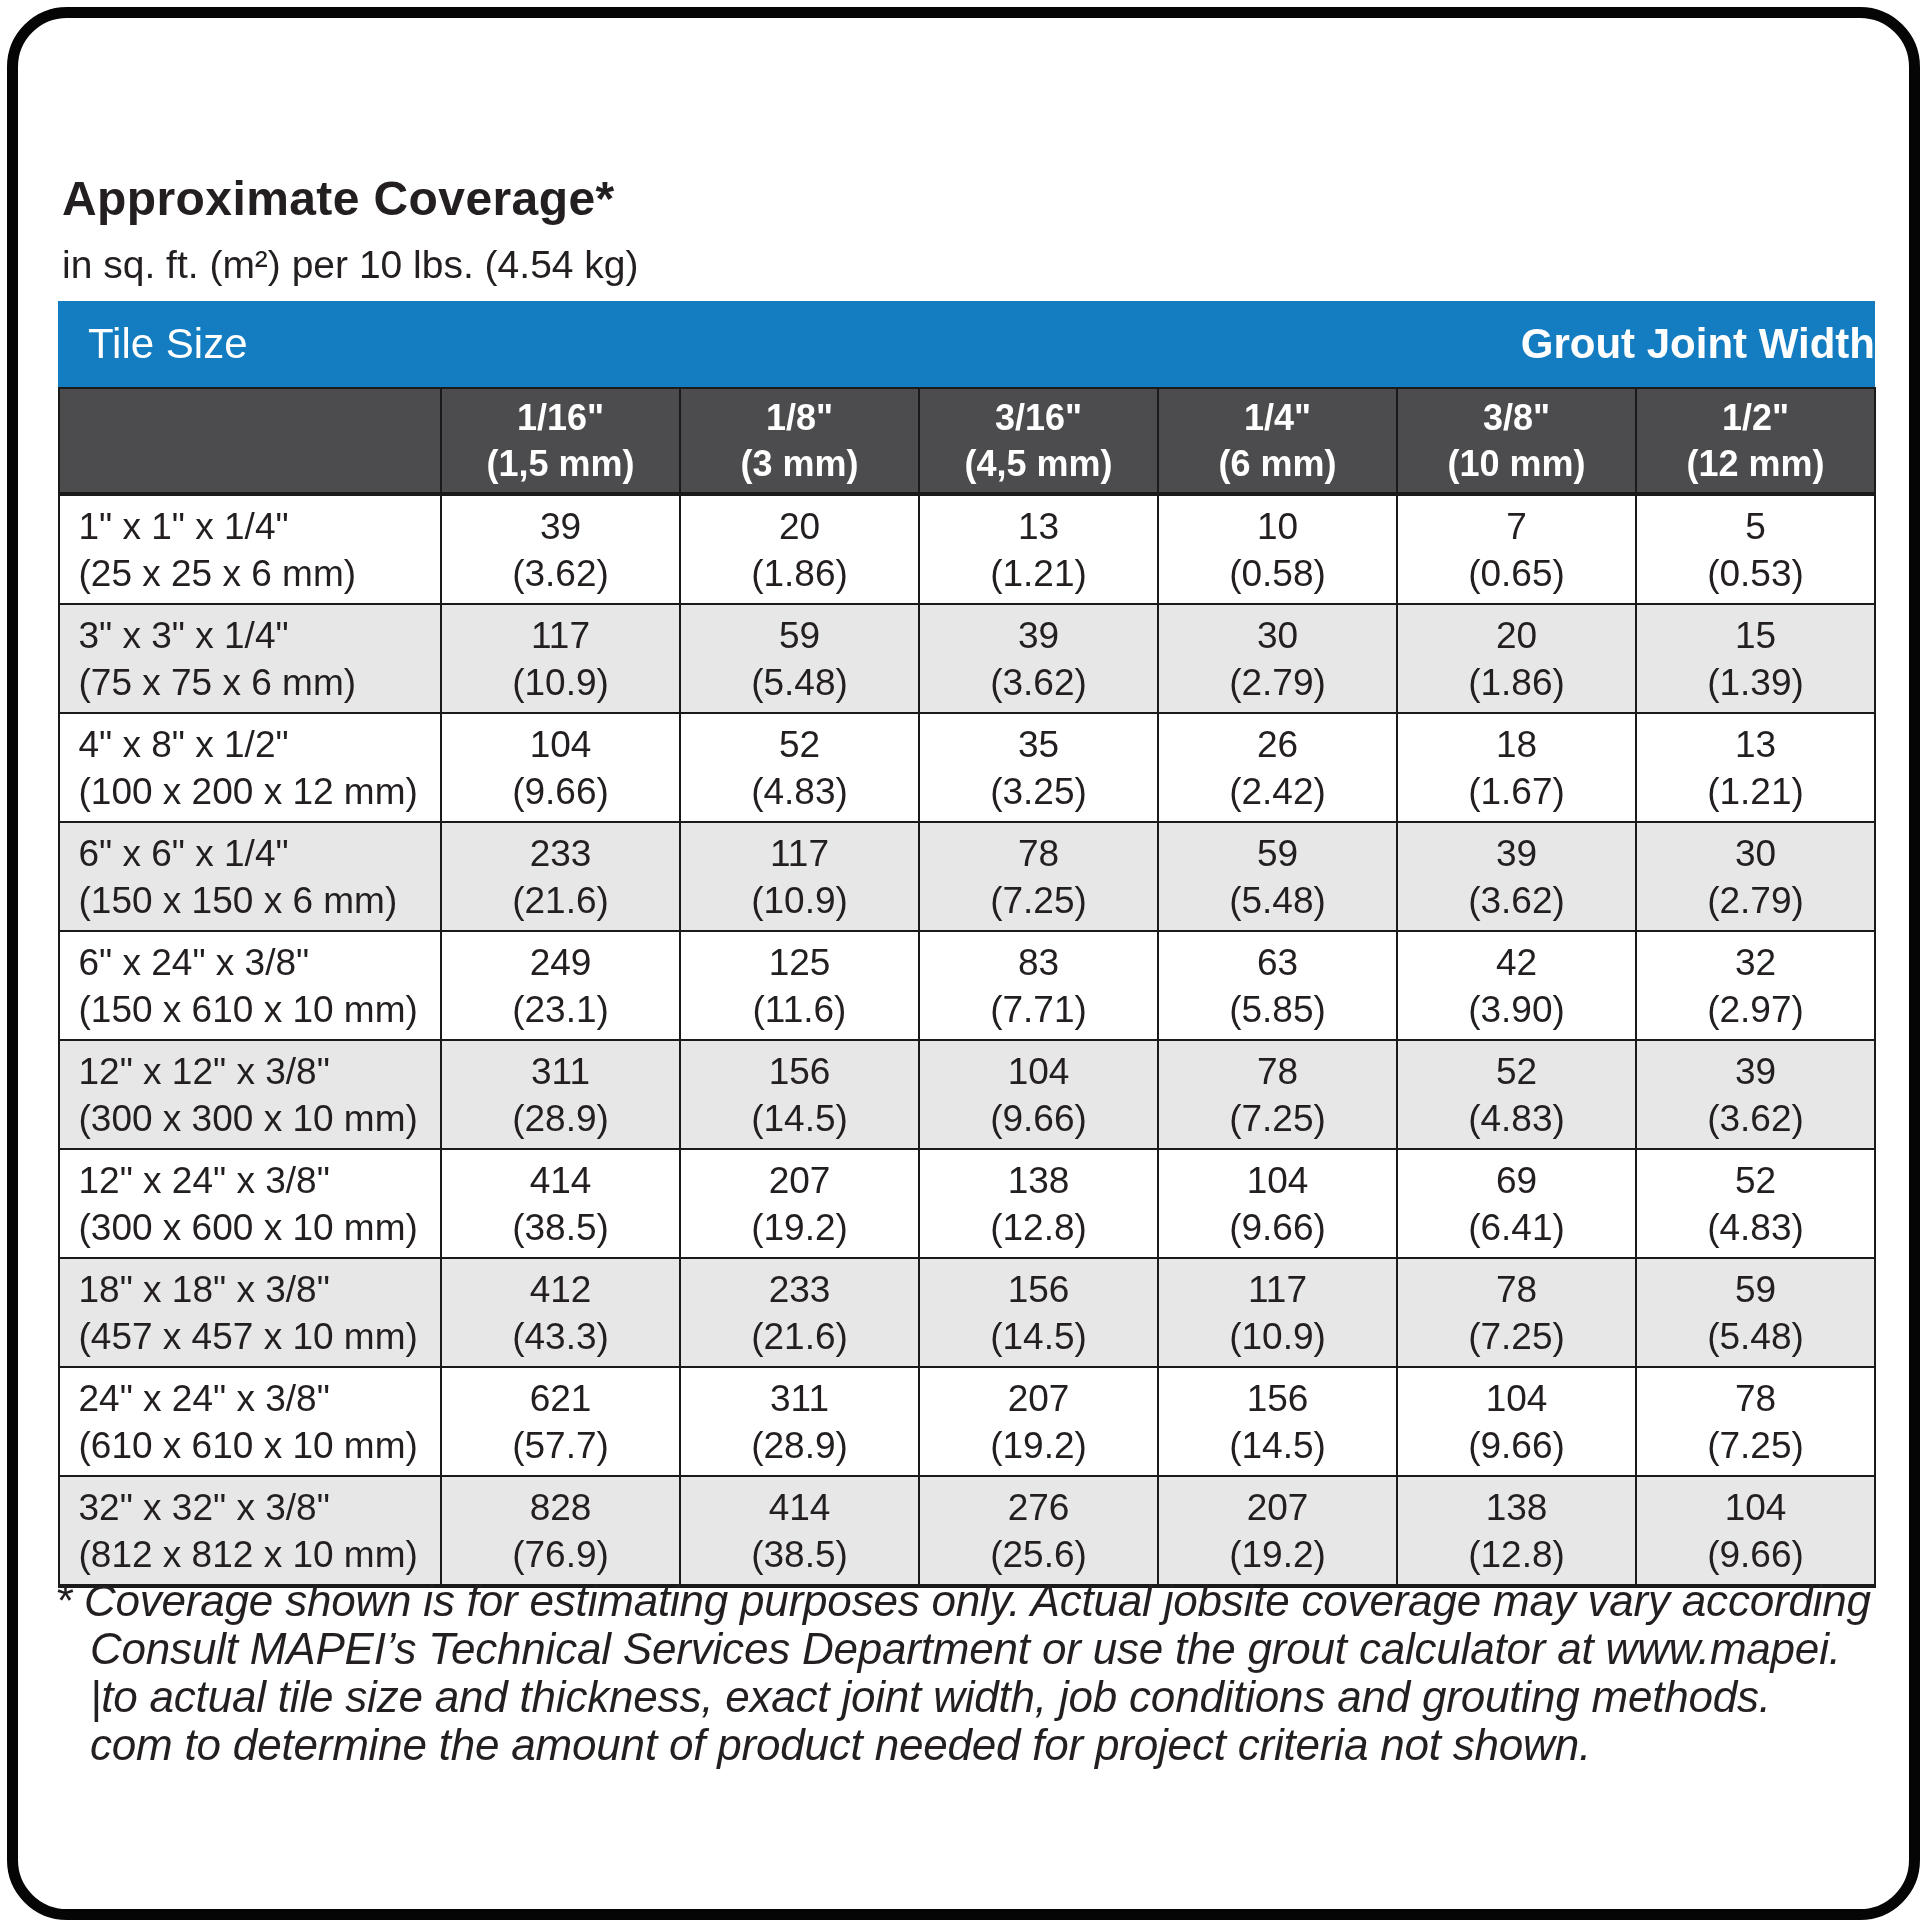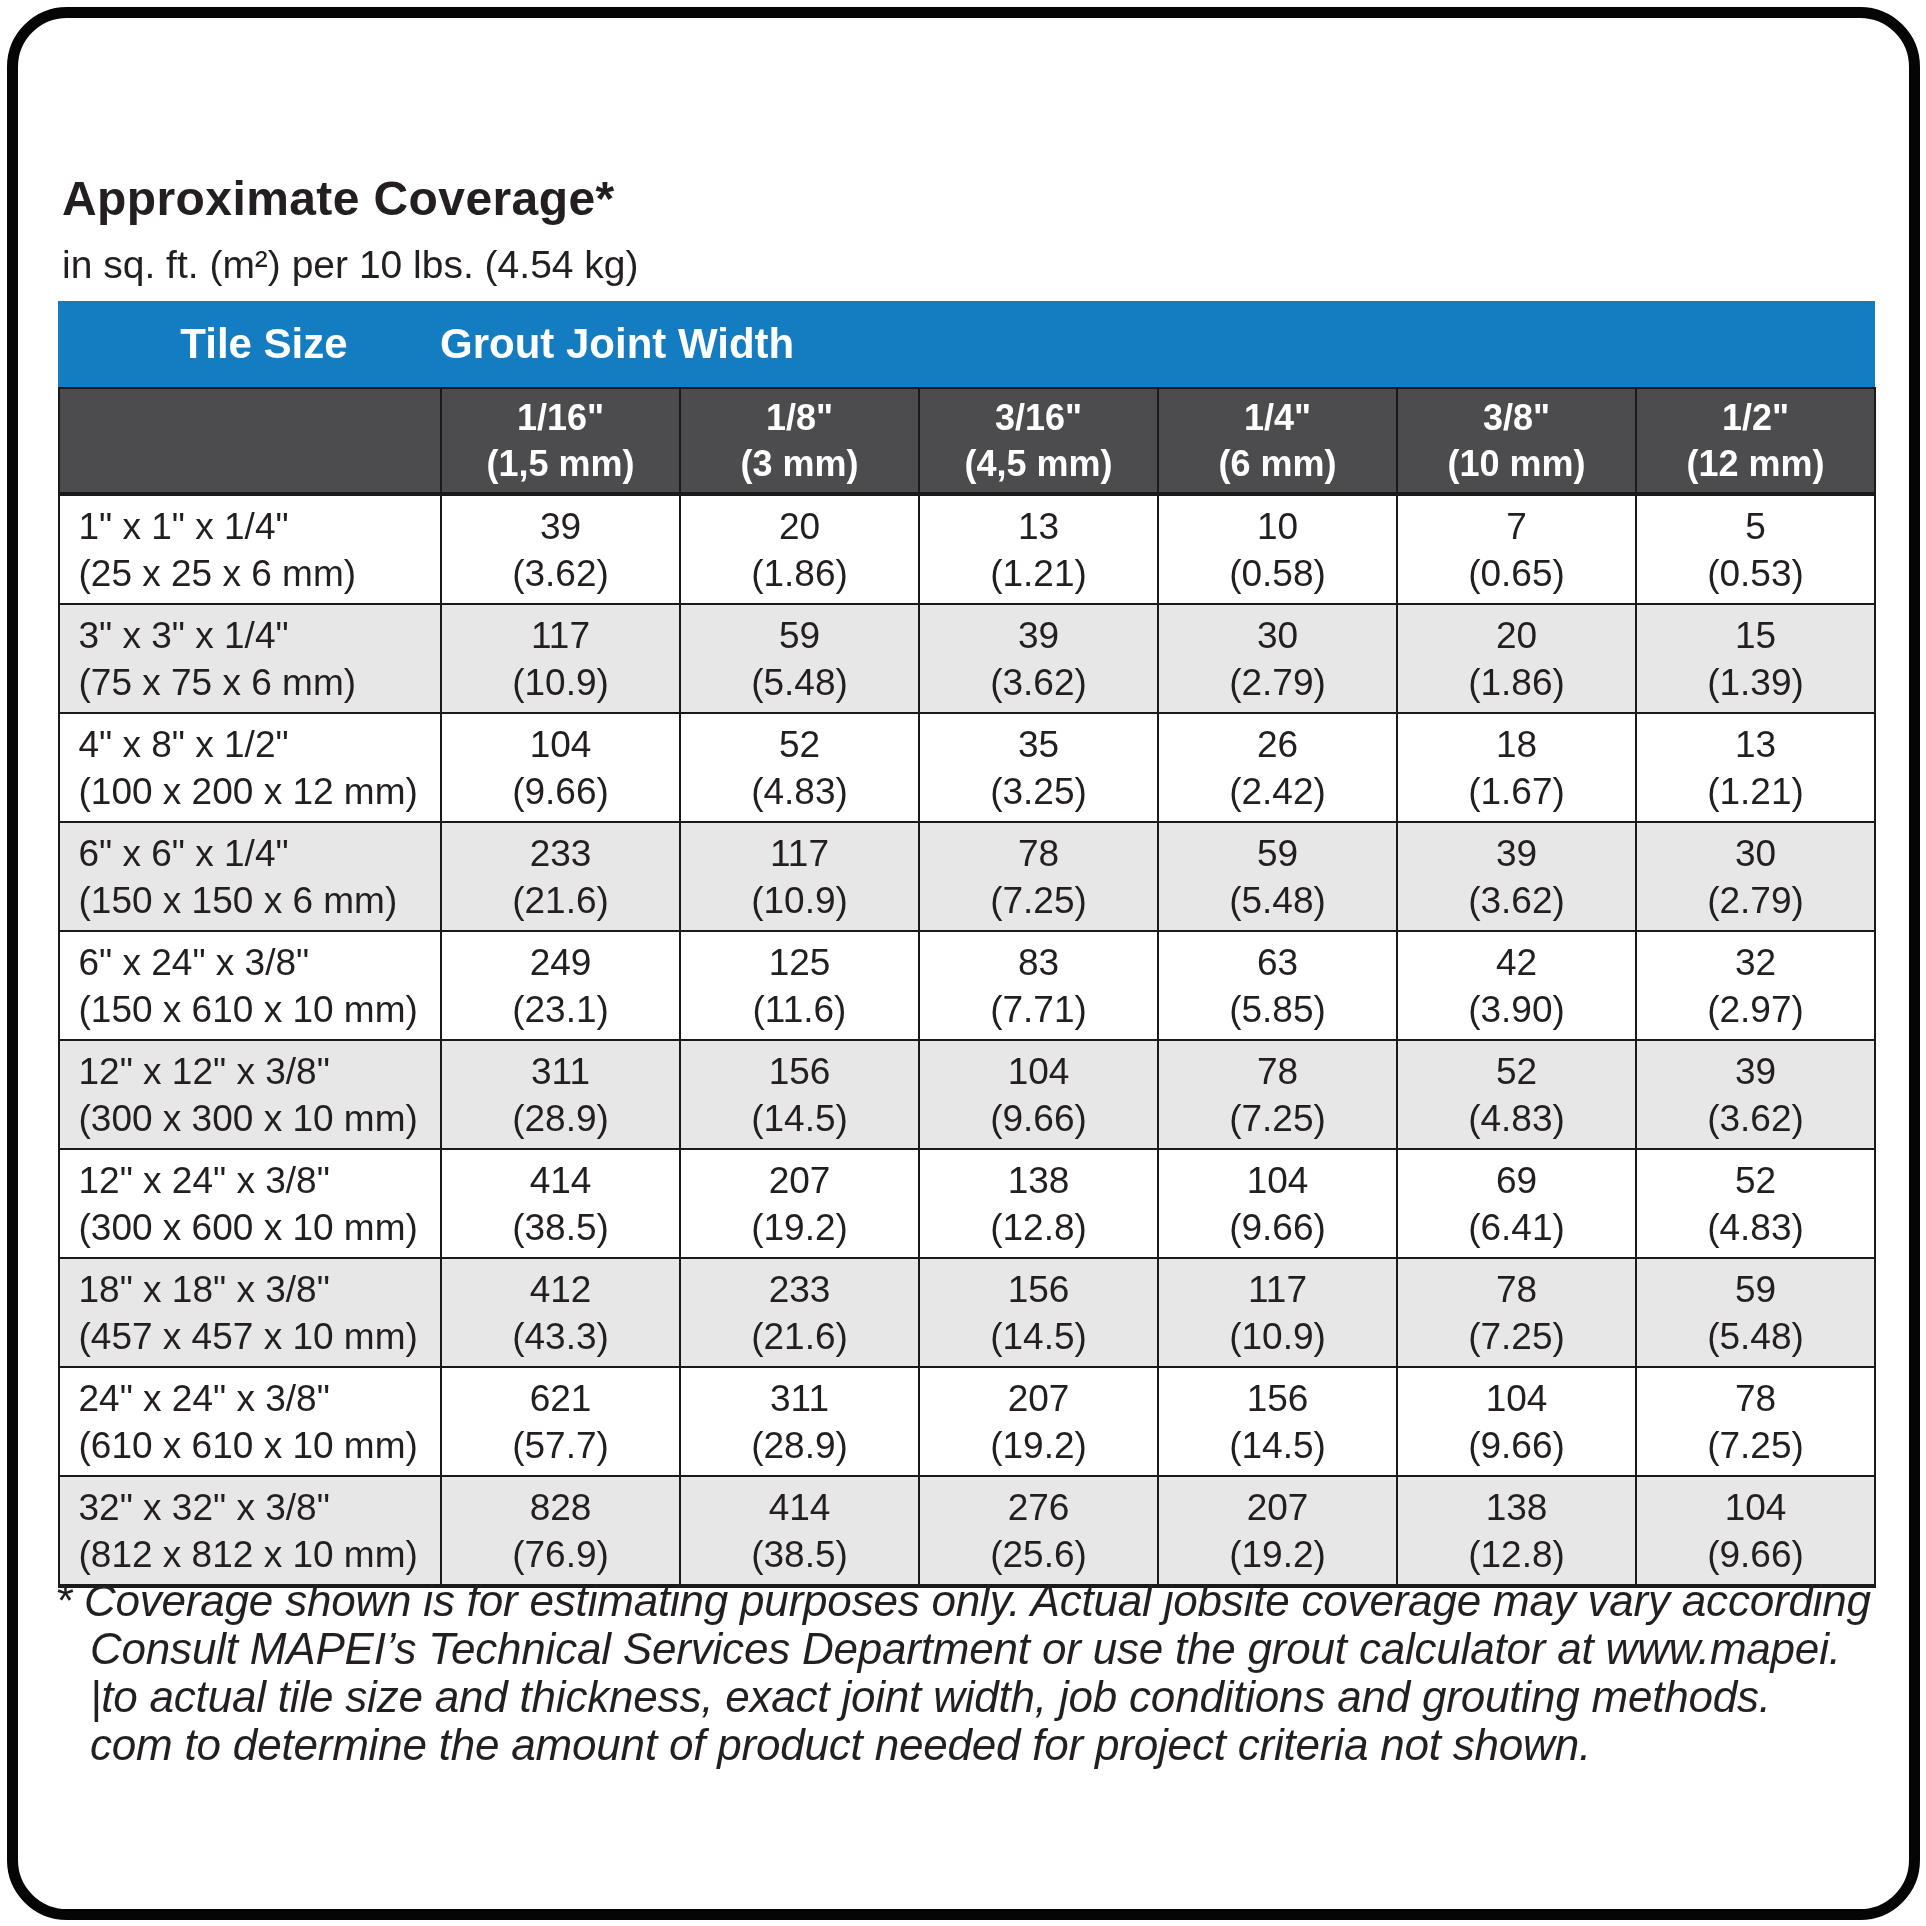--- a/index.html
+++ b/index.html
@@ -30,24 +30,24 @@
   }
   .tablewrap{
     position:absolute;left:58px;top:301px;width:1817px;
   }
   .bluebar{
     display:flex;align-items:center;height:86px;
     background:var(--header-blue);color:#ffffff;
   }
   .bluebar .corner{
     width:382px;box-sizing:border-box;padding-left:30px;
-    font-size:42px;font-weight:bold;text-align:center;
+    font-size:42px;font-weight:normal;
   }
   .bluebar .spanlabel{
-    flex:1;text-align:left;font-size:42px;font-weight:bold;
+    flex:1;text-align:right;font-size:42px;font-weight:bold;
   }
   table.grid{
     width:1817px;border-collapse:collapse;table-layout:fixed;
   }
   table.grid col.c-size{width:382px;}
   table.grid col.c-data{width:239px;}
   table.grid th, table.grid td{
     border:2.3px solid var(--grid-line);
     padding:0;margin:0;vertical-align:middle;
   }

